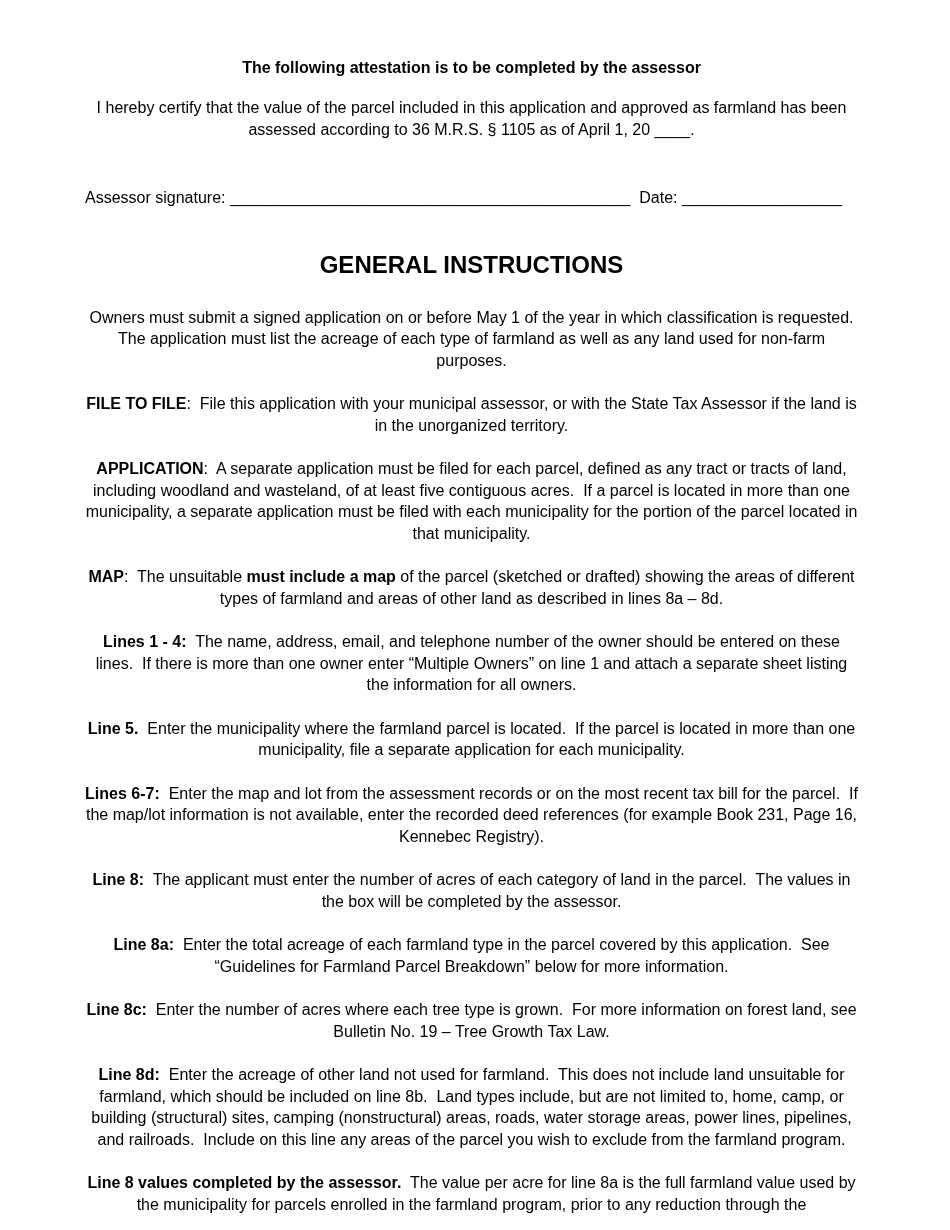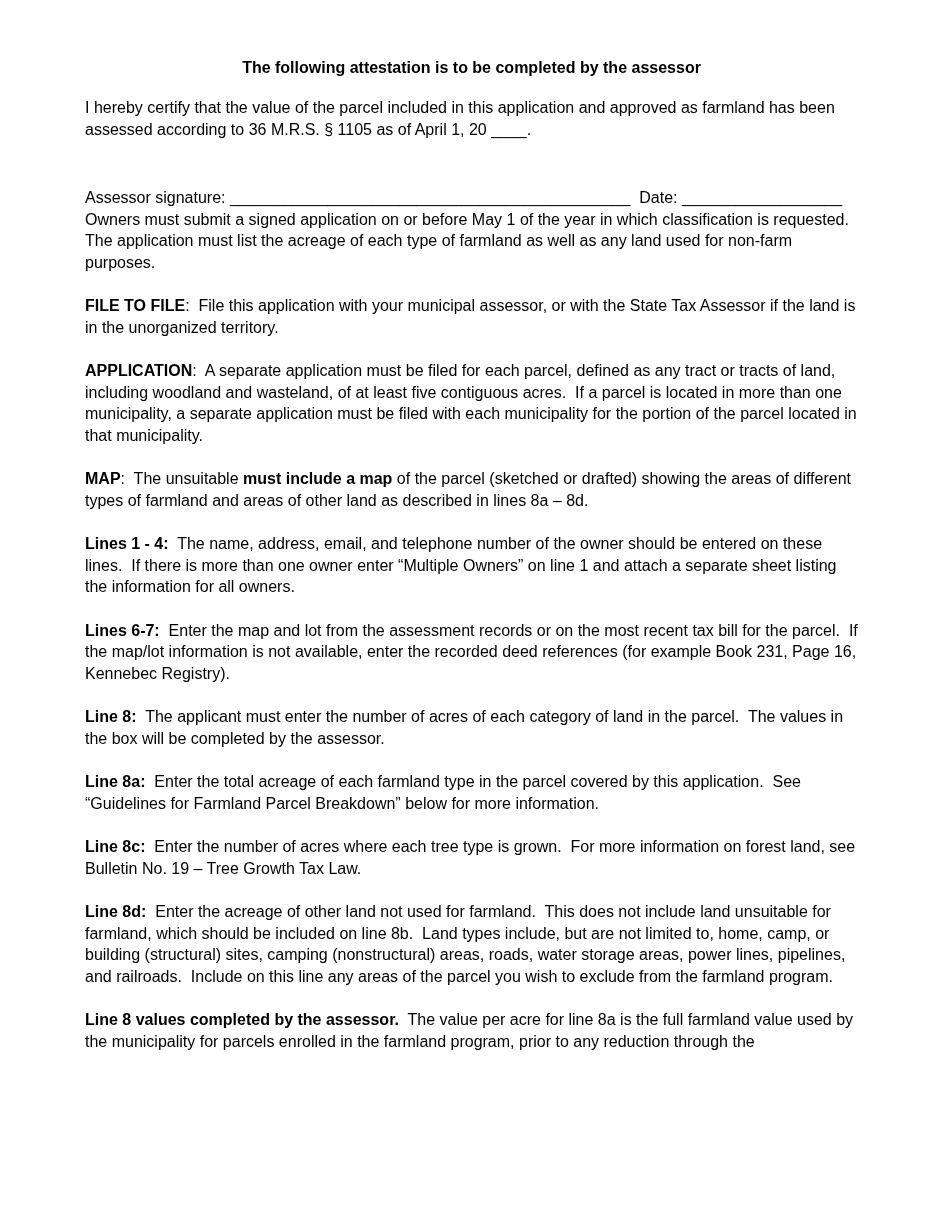--- a/index.html
+++ b/index.html
@@ -22,20 +22,21 @@
     text-align: center;
     font-weight: bold;
     font-size: 16px;
     line-height: 21px;
     margin-bottom: 19px;
   }
   .para {
     white-space: pre-wrap;
     line-height: 21.5px;
     margin-bottom: 22px;
+    text-align: center;
   }
   .b { font-weight: bold; }
   .certify { margin-bottom: 0; }
   .sigrow {
     white-space: pre-wrap;
     line-height: 21.5px;
     margin-top: 47px;
     margin-bottom: 0;
   }
   .main-title {
@@ -51,31 +52,33 @@
 <body>
 
 <div class="page">
 
   <div class="attest-heading">The following attestation is to be completed by the assessor</div>
 
   <p class="para certify">I hereby certify that the value of the parcel included in this application and approved as farmland has been assessed according to 36 M.R.S. § 1105 as of April 1, 20 ____.</p>
 
   <p class="sigrow"><span>Assessor signature: </span><span>_____________________________________________</span><span>  </span><span>Date: </span><span>__________________</span></p>
 
+  <div class="main-title">GENERAL INSTRUCTIONS</div>
 
   <p class="para">Owners must submit a signed application on or before May 1 of the year in which classification is requested.  The application must list the acreage of each type of farmland as well as any land used for non-farm purposes.</p>
 
   <p class="para"><span class="b">FILE TO FILE</span><span>:  File this application with your municipal assessor, or with the State Tax Assessor if the land is in the unorganized territory.</span></p>
 
   <p class="para"><span class="b">APPLICATION</span><span>:  A separate application must be filed for each parcel, defined as any tract or tracts of land, including woodland and wasteland, of at least five contiguous acres.  If a parcel is located in more than one municipality, a separate application must be filed with each municipality for the portion of the parcel located in that municipality.</span></p>
 
   <p class="para"><span class="b">MAP</span><span>:  The unsuitable </span><span class="b">must include a map</span><span> of the parcel (sketched or drafted) showing the areas of different types of farmland and areas of other land as described in lines 8a – 8d.</span></p>
 
   <p class="para"><span class="b">Lines 1 - 4:</span><span>  The name, address, email, and telephone number of the owner should be entered on these lines.  If there is more than one owner enter “Multiple Owners” on line 1 and attach a separate sheet listing the information for all owners.</span></p>
 
+  <p class="para"><span class="b">Line 5.</span><span>  Enter the municipality where the farmland parcel is located.  If the parcel is located in more than one municipality, file a separate application for each municipality.</span></p>
 
   <p class="para"><span class="b">Lines 6-7:</span><span>  Enter the map and lot from the assessment records or on the most recent tax bill for the parcel.  If the map/lot information is not available, enter the recorded deed references (for example Book 231, Page 16, Kennebec Registry).</span></p>
 
   <p class="para"><span class="b">Line 8:</span><span>  The applicant must enter the number of acres of each category of land in the parcel.  The values in the box will be completed by the assessor.</span></p>
 
   <p class="para"><span class="b">Line 8a:</span><span>  Enter the total acreage of each farmland type in the parcel covered by this application.  See “Guidelines for Farmland Parcel Breakdown” below for more information.</span></p>
 
 
   <p class="para"><span class="b">Line 8c:</span><span>  Enter the number of acres where each tree type is grown.  For more information on forest land, see Bulletin No. 19 – Tree Growth Tax Law.</span></p>
 

